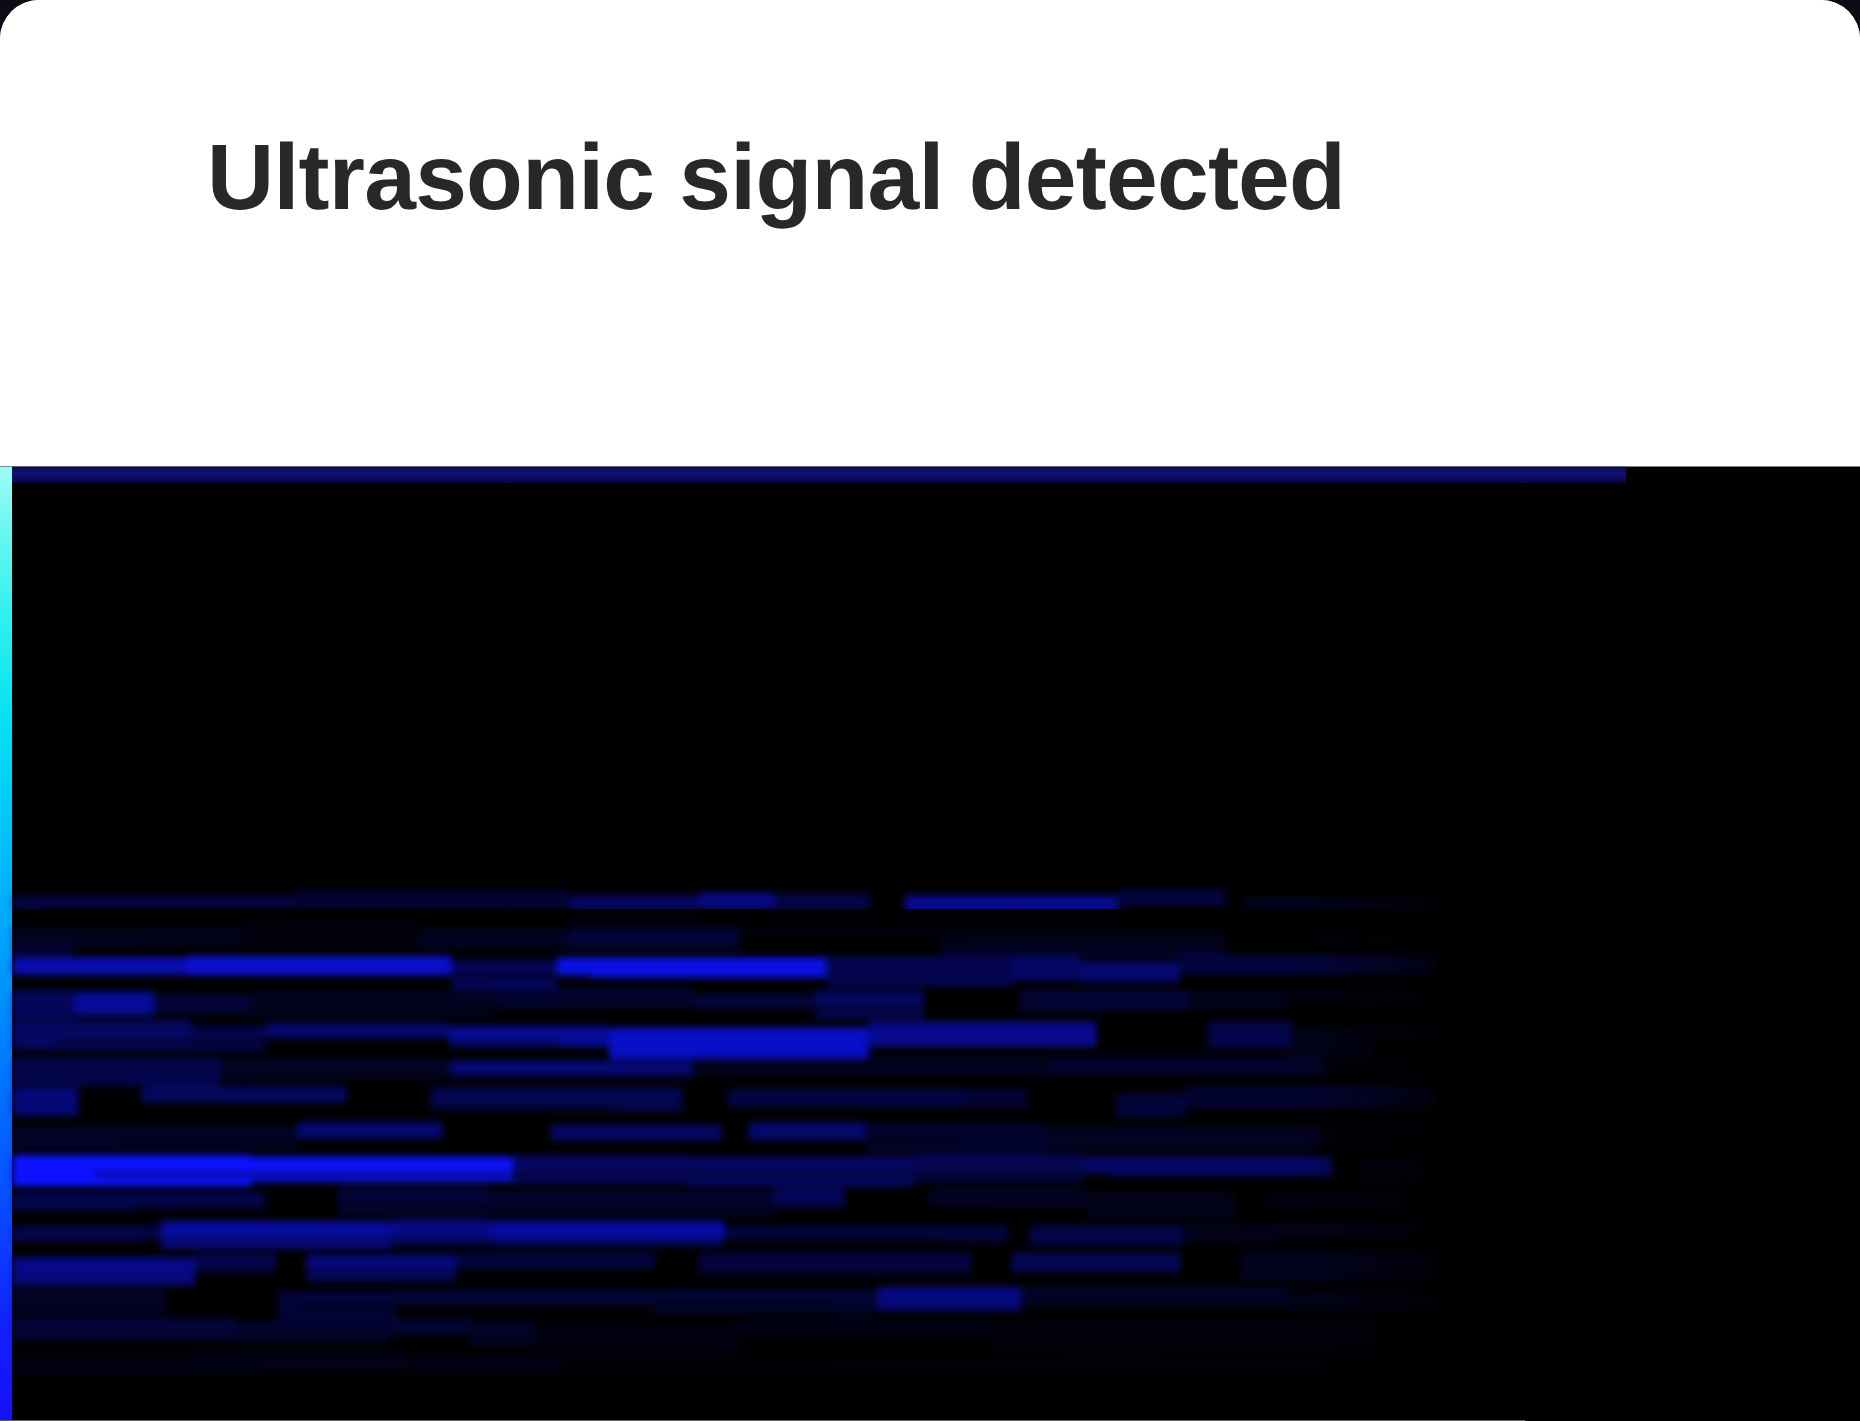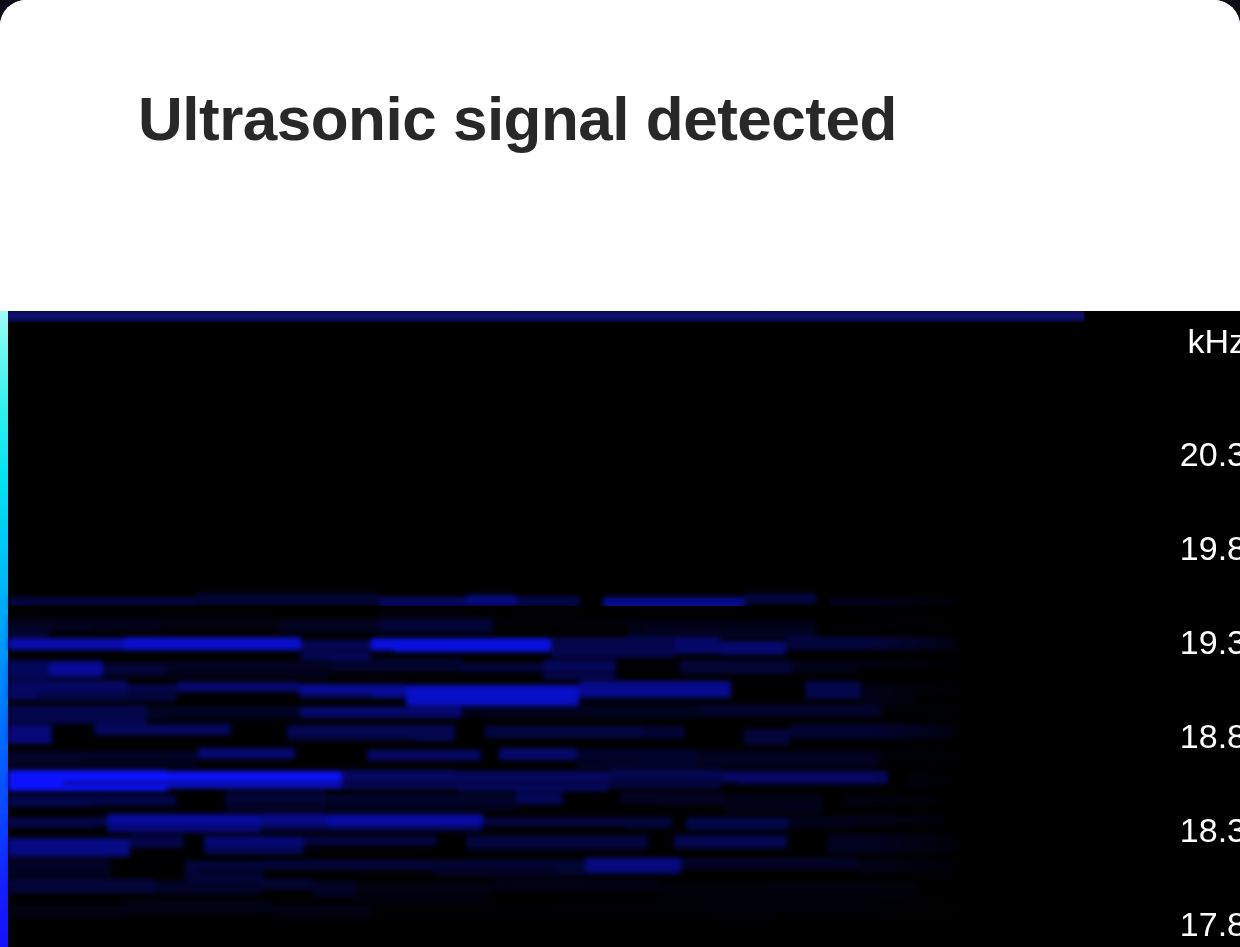--- a/index.html
+++ b/index.html
@@ -310,25 +310,16 @@
         <div class="sg-band" style="left: 549.322px; top: 312.152px; width: 154.137px; height: 12.6672px; background: rgba(7, 10, 140, 0.18);"></div>
         <div class="sg-band" style="left: 703.459px; top: 310.978px; width: 63.7404px; height: 20.1299px; background: rgba(7, 10, 143, 0.204);"></div>
         <div class="sg-band" style="left: 767.199px; top: 311.58px; width: 105.346px; height: 12.3492px; background: rgba(7, 10, 141, 0.19);"></div>
         <div class="sg-band" style="left: 872.545px; top: 308.485px; width: 77.4551px; height: 20.458px; background: rgba(6, 9, 126, 0.08);"></div>
         <div class="sg-band" style="left: 164.558px; top: 321.64px; width: 700.224px; height: 2px; background: rgba(0, 0, 0, 0.75);"></div>
       </div>
     <div id="signal-top-fade" style="left:8px; top:295px;"></div>
     <div id="signal-right-fade" style="left:868px; top:281px;"></div>
     <div id="signal-bottom-fade" style="left:8px; top:536px;"></div>
 
-    <div id="freq-axis">
-      <div id="axis-unit">kHz</div>
-    <div class="axis-label" style="top: 126px;">20.3</div>
-        <div class="axis-label" style="top: 220px;">19.8</div>
-        <div class="axis-label" style="top: 314px;">19.3</div>
-        <div class="axis-label" style="top: 408px;">18.8</div>
-        <div class="axis-label" style="top: 502px;">18.3</div>
-        <div class="axis-label" style="top: 596px;">17.8</div>
-      </div>
 
   </div>
 
 </div>
 
 </body></html>

